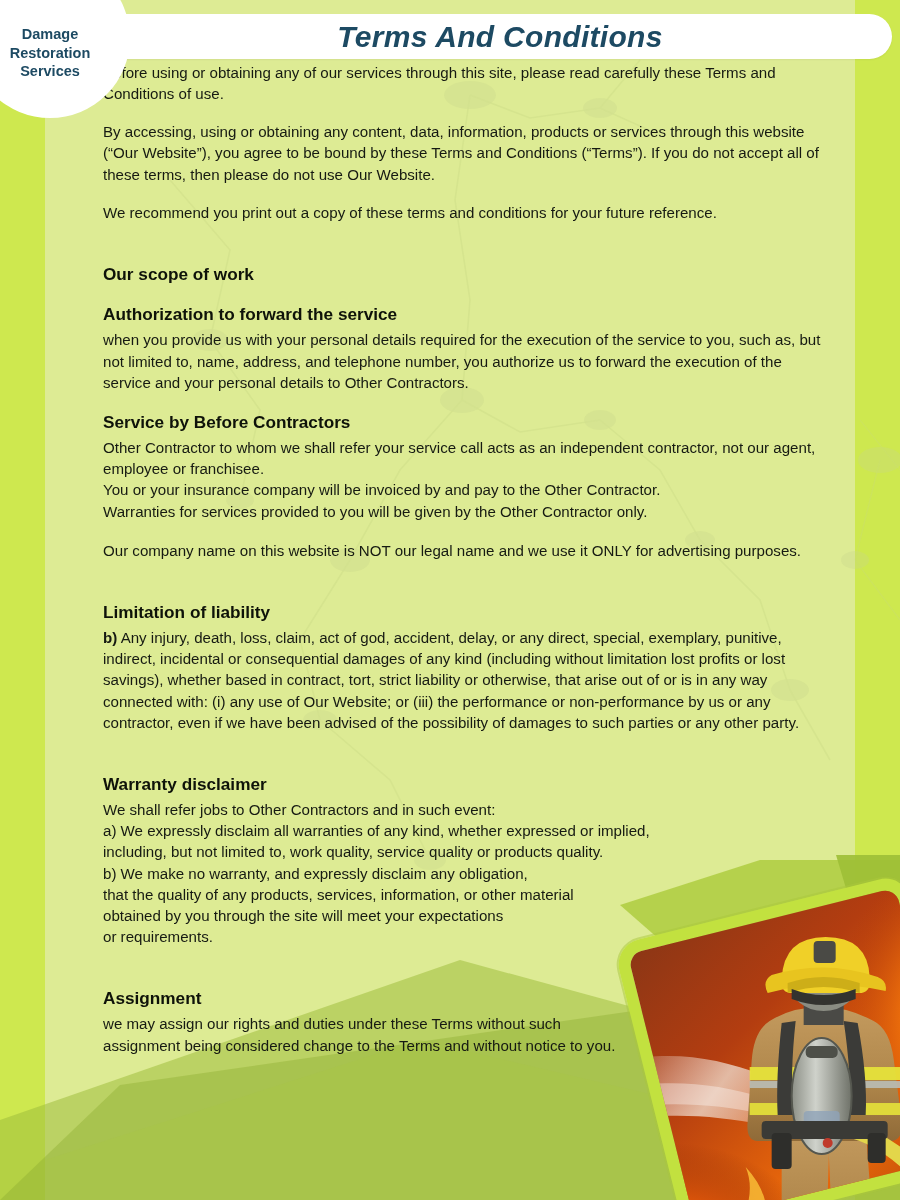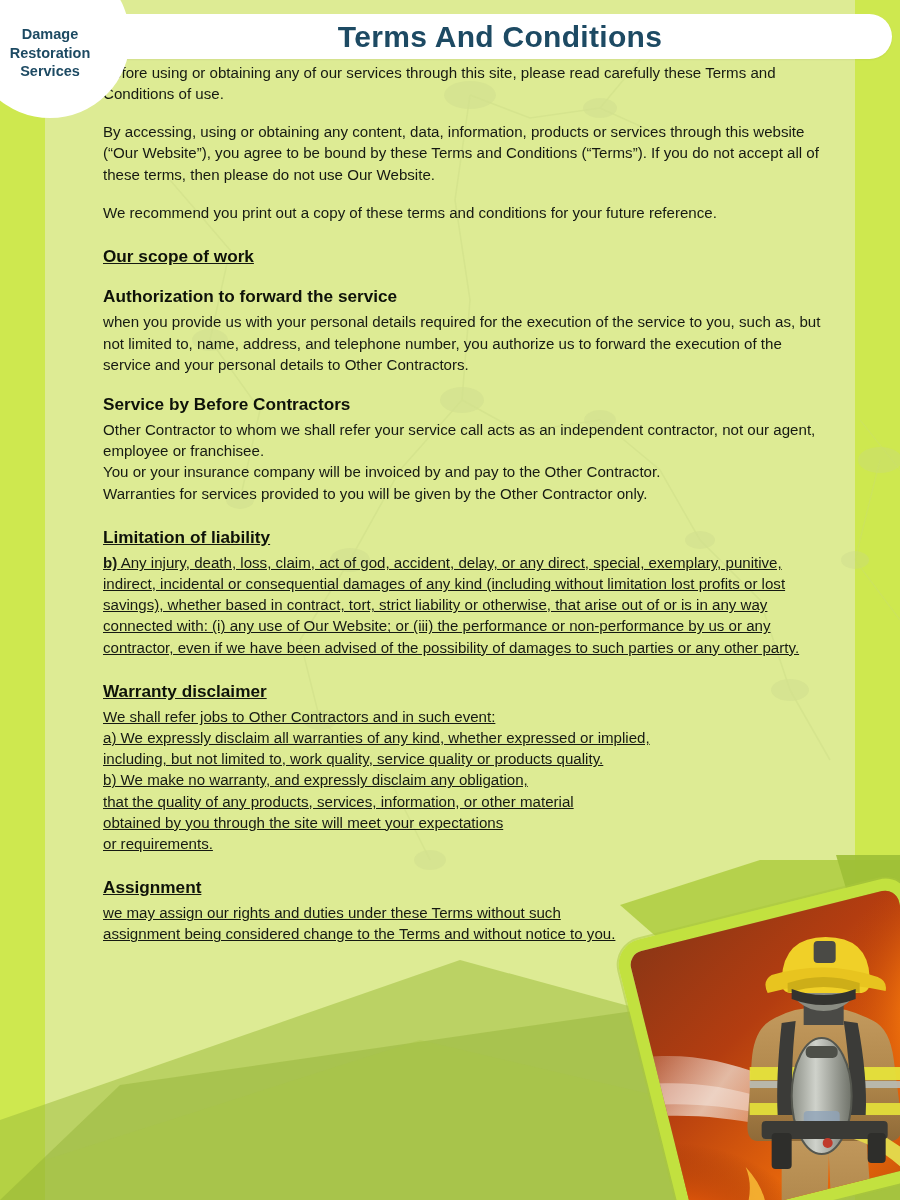--- a/index.html
+++ b/index.html
@@ -73,20 +73,21 @@
     left: 150px;
     top: 20px;
     width: 700px;
     text-align: center;
     font-size: 30px;
     font-weight: bold;
     color: #1d4a63;
     letter-spacing: 0.3px;
     z-index: 8;
     white-space: nowrap;
+    font-style: italic;
   }
 
   .logo-circle {
     position: absolute;
     left: -30px;
     top: -42px;
     width: 160px;
     height: 160px;
     border-radius: 50%;
     background: #ffffff;
@@ -146,21 +147,21 @@
 
   .doc-body h2 {
     font-size: 17.2px;
     font-weight: bold;
     color: #0e1209;
     margin: 0 0 4px 0;
     line-height: 1.3;
   }
 
   .sec { margin-bottom: 18px; }
-  .sec-gap-top { margin-top: 22px; text-decoration: underline; }
+  .sec-gap-top { margin-top: 40px; }
 
   .lead-in { font-weight: bold; }
 
   .narrow { width: 600px; }
 
   .muted-block { white-space: pre-line; }
 </style>
 </head>
 <body>
 
@@ -333,20 +334,21 @@
       <p>when you provide us with your personal details required for the execution of the service to you, such as, but not limited to, name, address, and telephone number, you authorize us to forward the execution of the service and your personal details to Other Contractors.</p>
     </div>
 
     <div class="sec">
       <h2>Service by Before Contractors</h2>
       <p class="muted-block">Other Contractor to whom we shall refer your service call acts as an independent contractor, not our agent, employee or franchisee.
 You or your insurance company will be invoiced by and pay to the Other Contractor.
 Warranties for services provided to you will be given by the Other Contractor only.</p>
     </div>
 
+    <p>Our company name on this website is NOT our legal name and we use it ONLY for advertising purposes.</p>
 
     <div class="sec sec-gap-top">
       <h2>Limitation of liability</h2>
       <p><span class="lead-in">b)</span> <span>Any injury, death, loss, claim, act of god, accident, delay, or any direct, special, exemplary, punitive, indirect, incidental or consequential damages of any kind (including without limitation lost profits or lost savings), whether based in contract, tort, strict liability or otherwise, that arise out of or is in any way connected with: (i) any use of Our Website; or (iii) the performance or non-performance by us or any contractor, even if we have been advised of the possibility of damages to such parties or any other party.</span></p>
     </div>
 
     <div class="sec sec-gap-top">
       <h2>Warranty disclaimer</h2>
       <p class="muted-block narrow">We shall refer jobs to Other Contractors and in such event:
 a) We expressly disclaim all warranties of any kind, whether expressed or implied,

